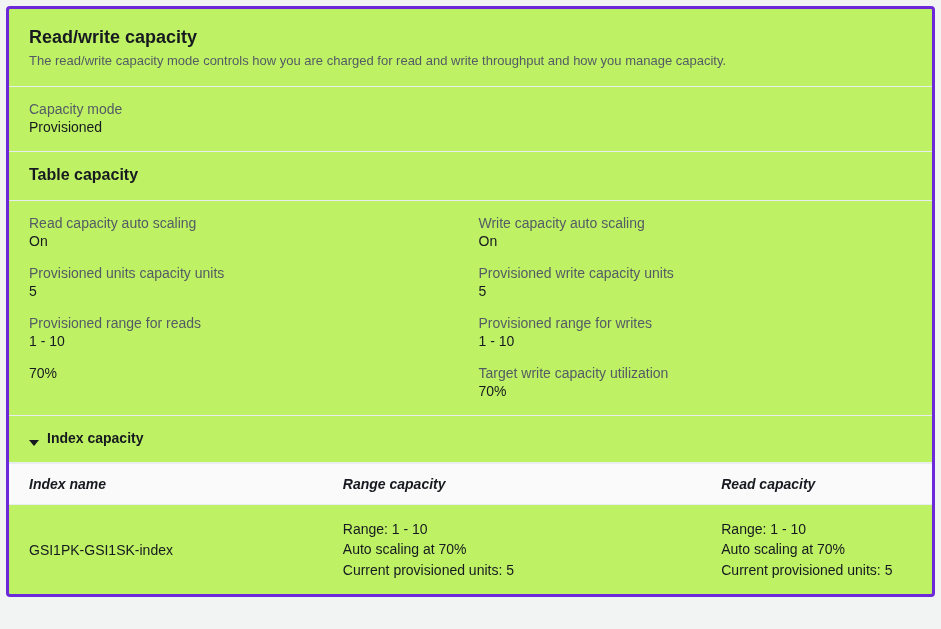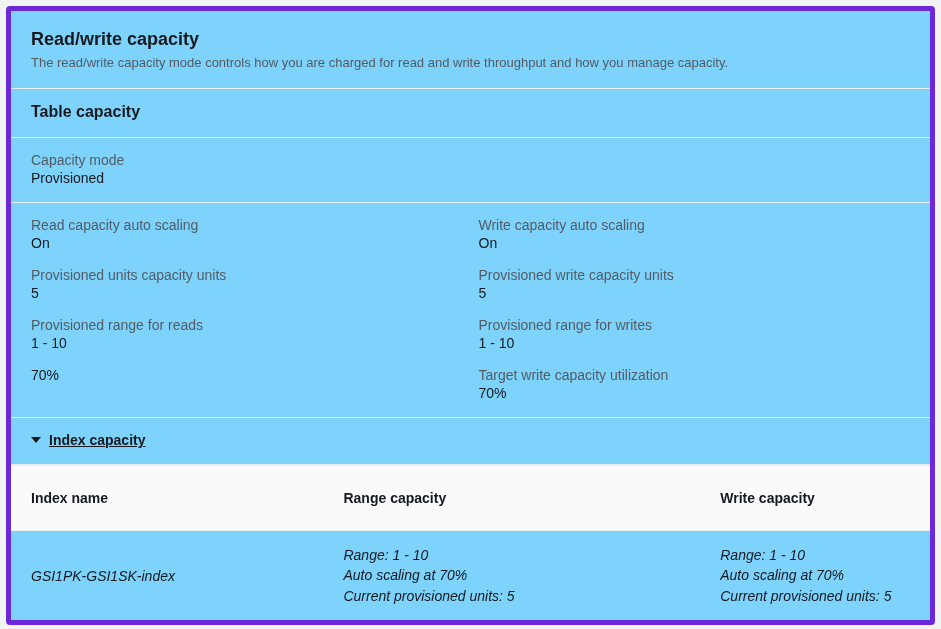--- a/index.html
+++ b/index.html
@@ -4,22 +4,22 @@
   <style>
     * { box-sizing: border-box; margin: 0; padding: 0; }
     body {
       font-family: "Amazon Ember", "Helvetica Neue", Arial, sans-serif;
       background: #f2f3f3;
       color: #16191f;
       font-size: 14px;
       padding: 6px;
     }
     .panel {
-      background: #7dd3fc;
-      border: 5px solid #6d28d9;
+      background: #bef264;
+      border: 3px solid #6d28d9;
       border-radius: 4px;
       overflow: hidden;
     }
     .panel-header {
       padding: 18px 20px 16px 20px;
       border-bottom: 1px solid #eaeded;
     }
     .panel-title {
       font-size: 18px;
       font-weight: 700;
@@ -53,79 +53,78 @@
     .grid-two {
       display: grid;
       grid-template-columns: 1fr 1fr;
       column-gap: 60px;
       row-gap: 20px;
       gap: 16px;
     }
     .field {}
     .collapsible-header {
       display: flex;
-      align-items: center;
+      align-items: flex-end;
       gap: 8px;
       font-weight: 700;
       color: #16191f;
       cursor: pointer;
-      text-decoration: underline;
     }
     .caret {
       display: inline-block;
       width: 0; height: 0;
       border-left: 5px solid transparent;
       border-right: 5px solid transparent;
       border-top: 6px solid #16191f;
     }
     .table {
       width: 100%;
       border-collapse: collapse;
     }
     .table th {
       text-align: left;
       font-weight: 700;
       color: #16191f;
       background: #fafafa;
-      padding: 24px 20px;
+      padding: 12px 20px;
       border-top: 1px solid #eaeded;
       border-bottom: 1px solid #eaeded;
       font-size: 14px;
+      font-style: italic;
     }
     .table td {
       padding: 14px 20px;
       vertical-align: middle;
       font-size: 14px;
       color: #16191f;
-      font-style: italic;
     }
     .table td .line { display: block; line-height: 1.45; }
     .col-index { width: 34%; }
     .col-read { width: 41%; }
     .col-write { width: 25%; }
   </style>
 </head>
 <body>
 
 <div class="panel">
 
   <div class="panel-header">
     <div class="panel-title">Read/write capacity</div>
     <div class="panel-description">The read/write capacity mode controls how you are charged for read and write throughput and how you manage capacity.</div>
   </div>
 
   <div class="section">
-    <div class="section-title">Table capacity</div>
-  </div>
-
-  <div class="section">
     <div class="field">
       <div class="field-label">Capacity mode</div>
       <div class="field-value">Provisioned</div>
     </div>
+  </div>
+
+  <div class="section">
+    <div class="section-title">Table capacity</div>
   </div>
 
   <div class="section">
     <div class="grid-two">
       <div class="field">
         <div class="field-label">Read capacity auto scaling</div>
         <div class="field-value">On</div>
       </div>
       <div class="field">
         <div class="field-label">Write capacity auto scaling</div>
@@ -165,21 +164,21 @@
       <span class="caret"></span>
       <span>Index capacity</span>
     </div>
   </div>
 
   <table class="table">
     <thead>
       <tr>
         <th class="col-index">Index name</th>
         <th class="col-read">Range capacity</th>
-        <th class="col-write">Write capacity</th>
+        <th class="col-write">Read capacity</th>
       </tr>
     </thead>
     <tbody>
       <tr>
         <td>GSI1PK-GSI1SK-index</td>
         <td>
           <span class="line">Range: 1 - 10</span>
           <span class="line">Auto scaling at 70%</span>
           <span class="line">Current provisioned units: 5</span>
         </td>

